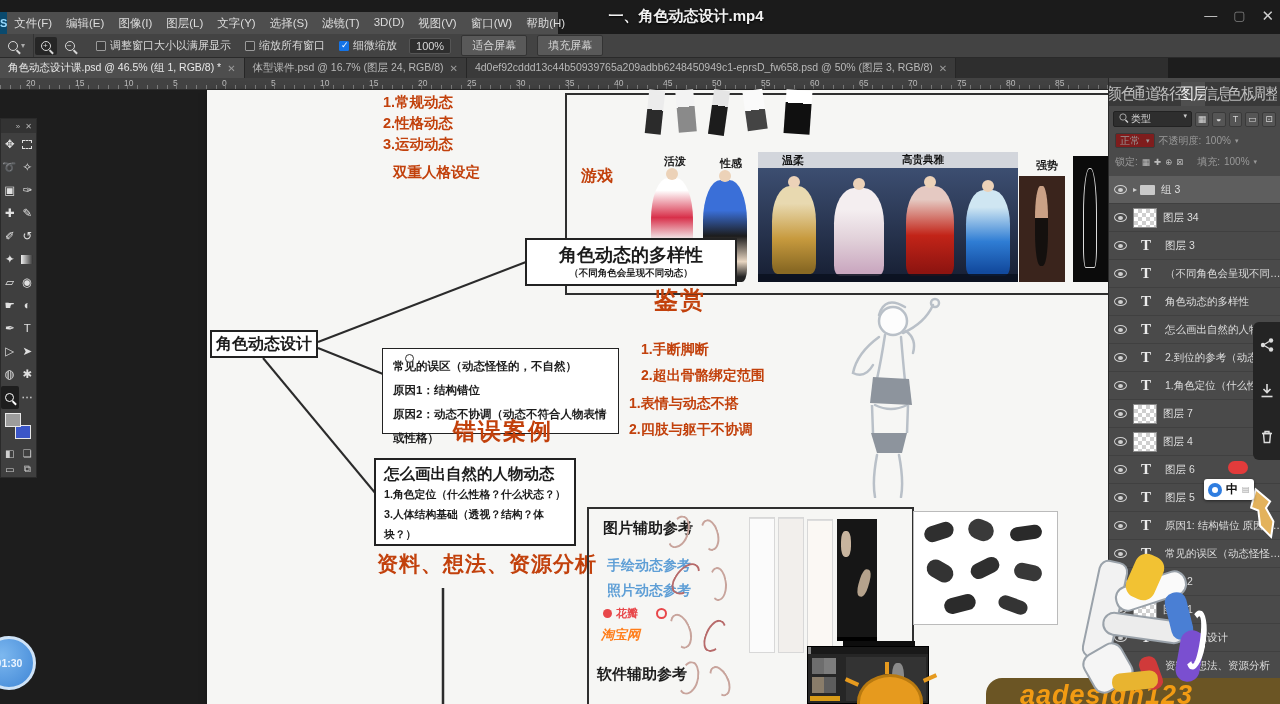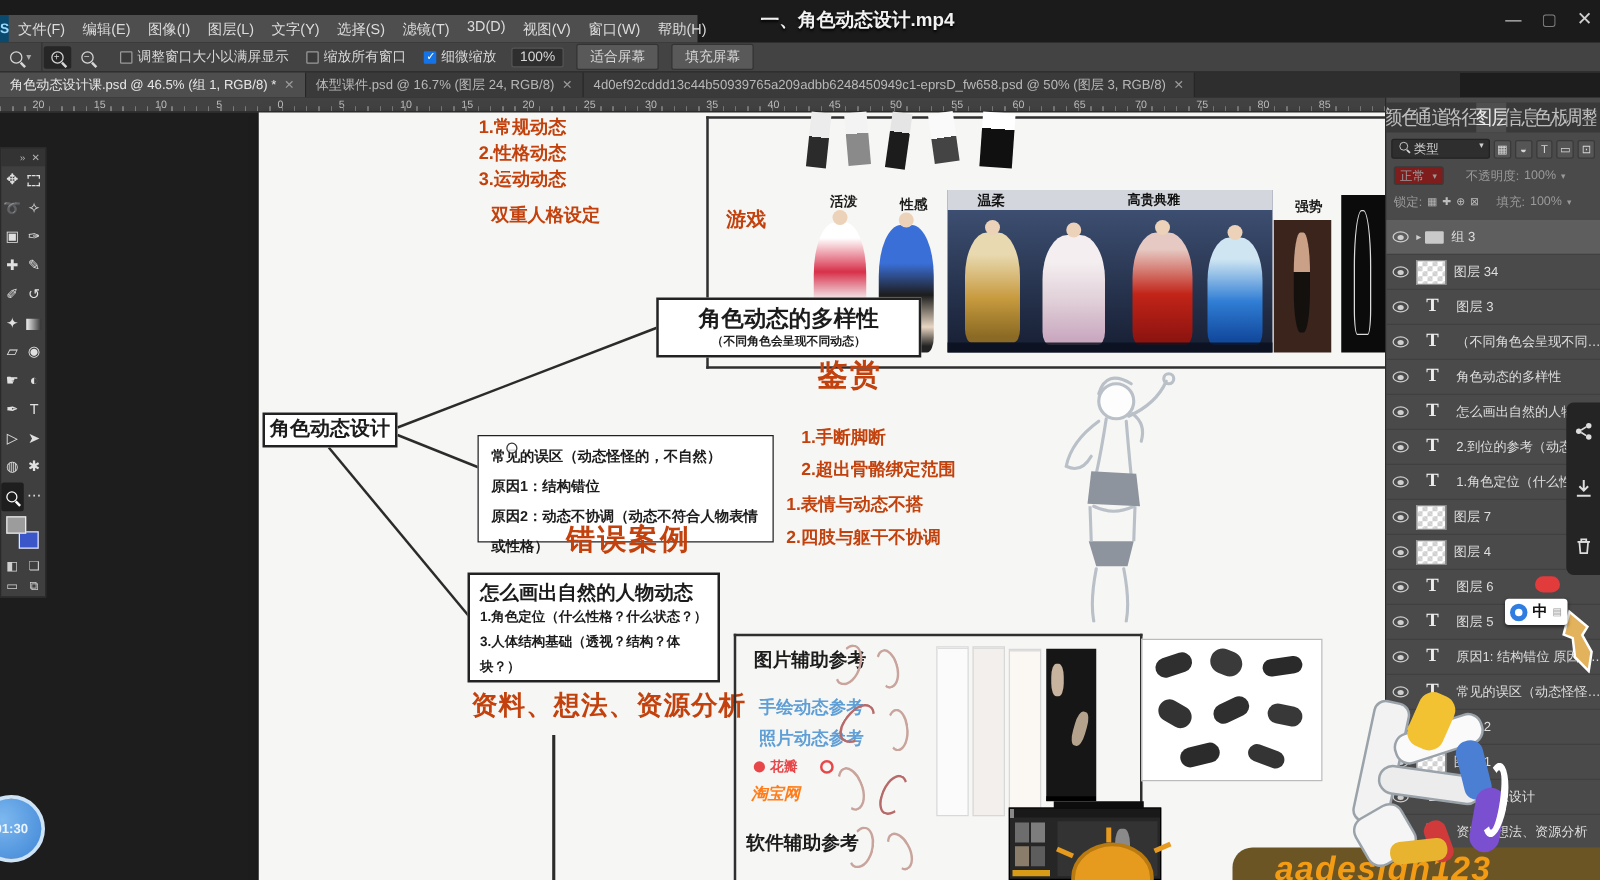--- a/index.html
+++ b/index.html
@@ -483,21 +483,21 @@
       <span class="f-ic">◒</span>
       <span class="f-ic">T</span>
       <span class="f-ic">▭</span>
       <span class="f-ic">⊡</span>
     </div>
     <div class="blend-row">
       <span class="dd">
           <span>正常</span>
           <span style="font-size:7px">▾</span>
         </span>
-      <span style="margin-left:14px">不透明度:</span>
+      <span style="">不透明度:</span>
       <span>100%</span>
         <span style="font-size:7px">▾</span>
     </div>
     <div class="lock-row">
       <span>锁定:</span>
       <span class="lk">▦</span>
       <span class="lk">✚</span>
       <span class="lk">⊕</span>
       <span class="lk">⊠</span>
       <span style="margin-left:10px">填充:</span>

